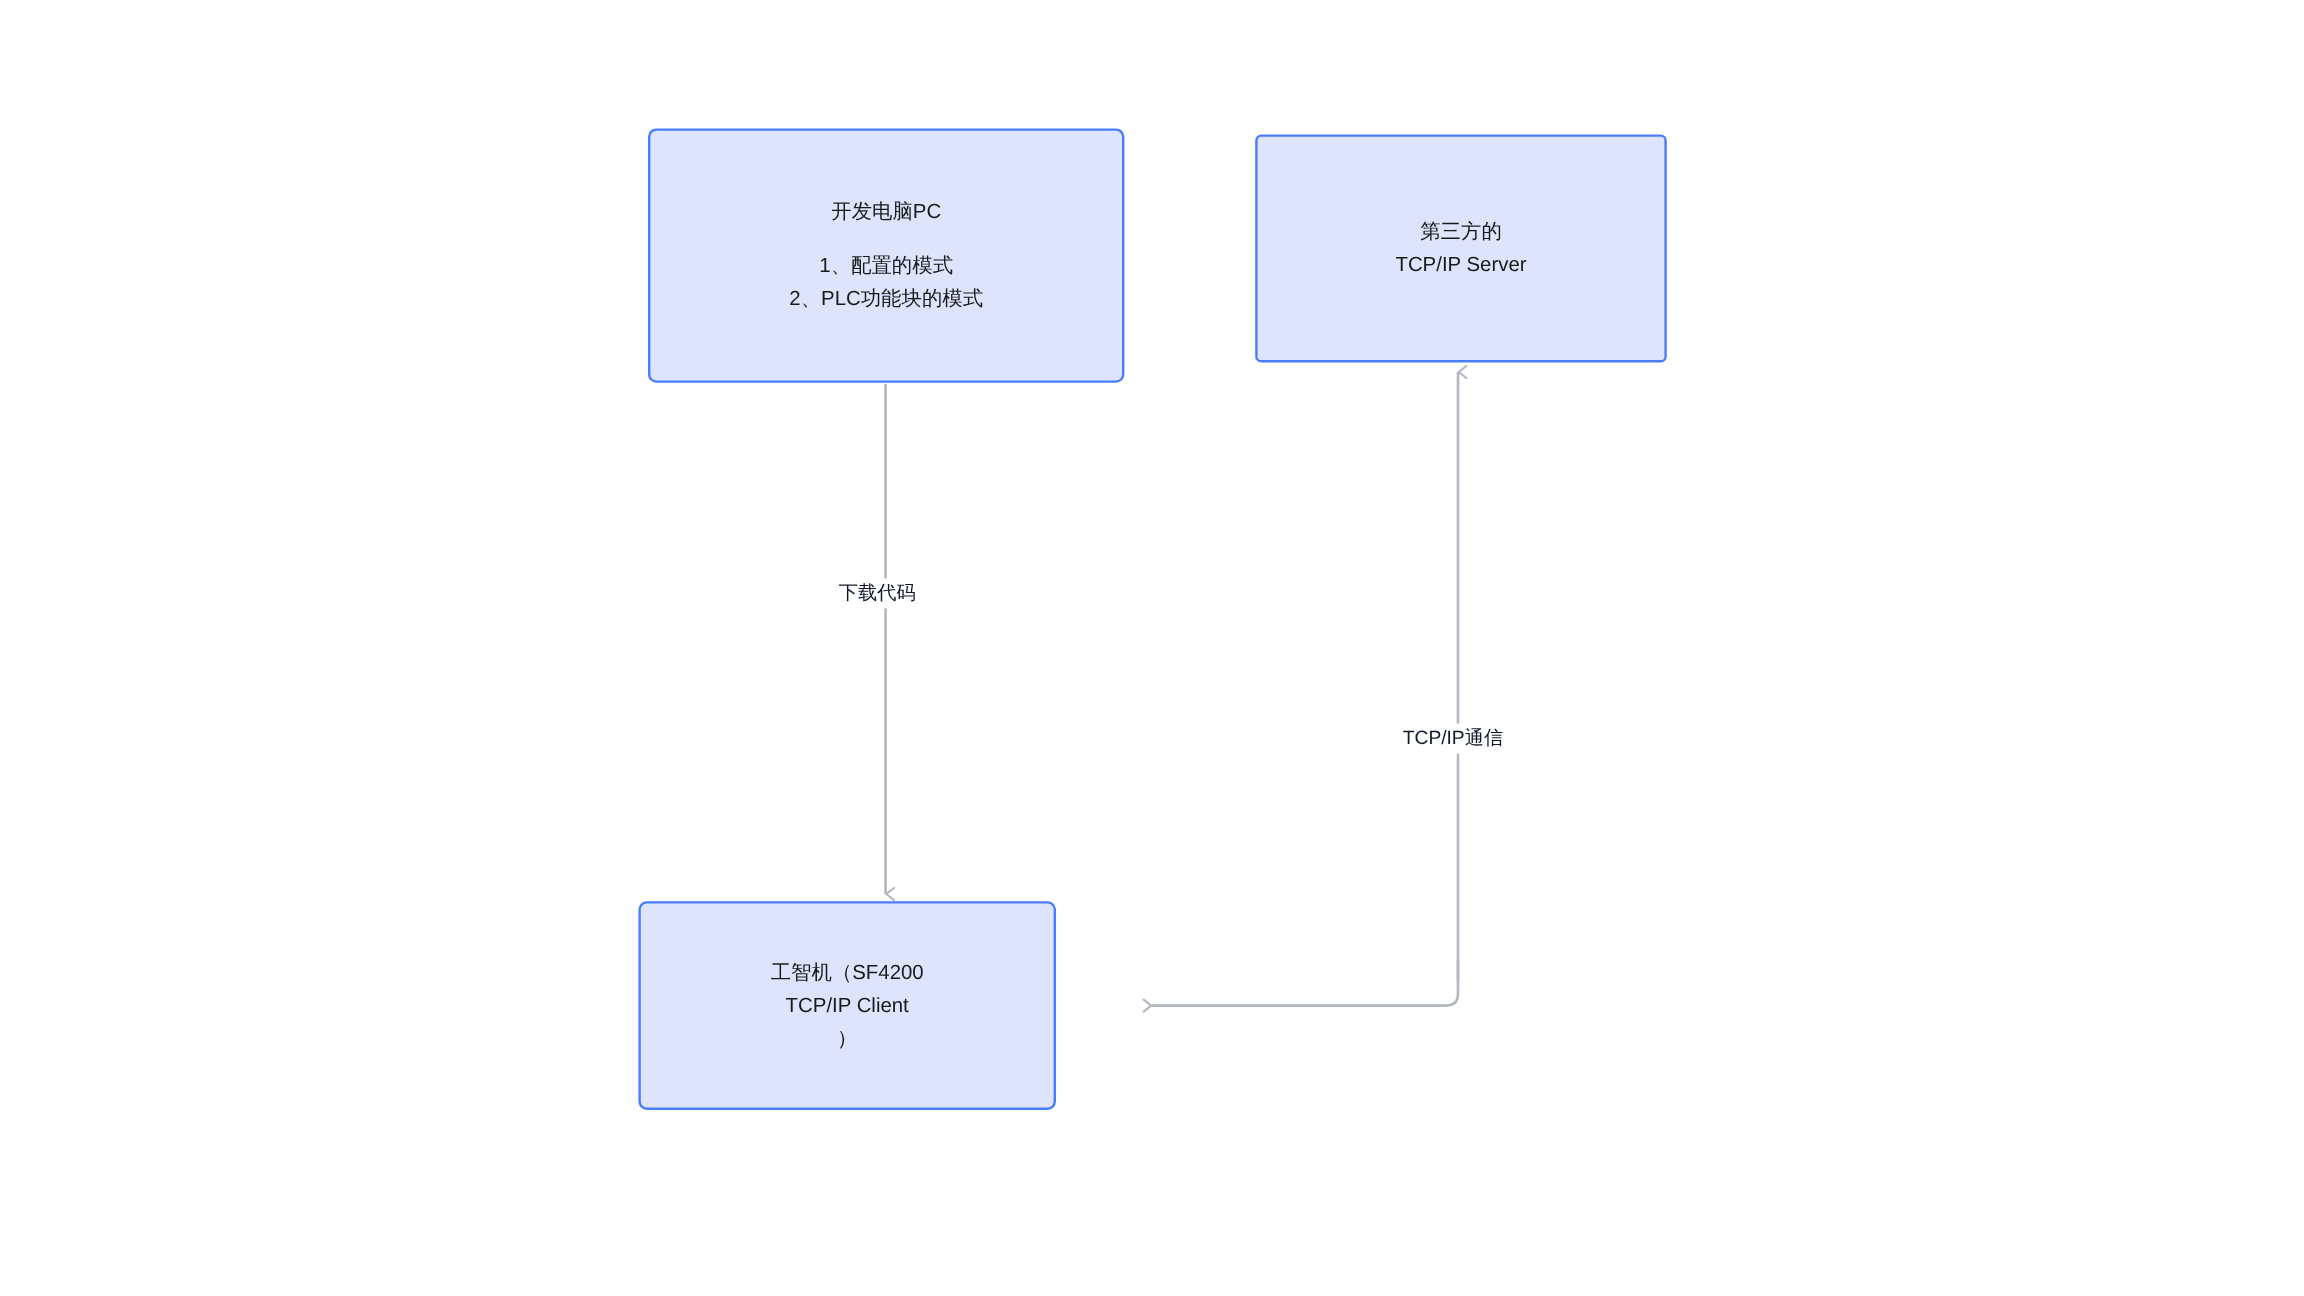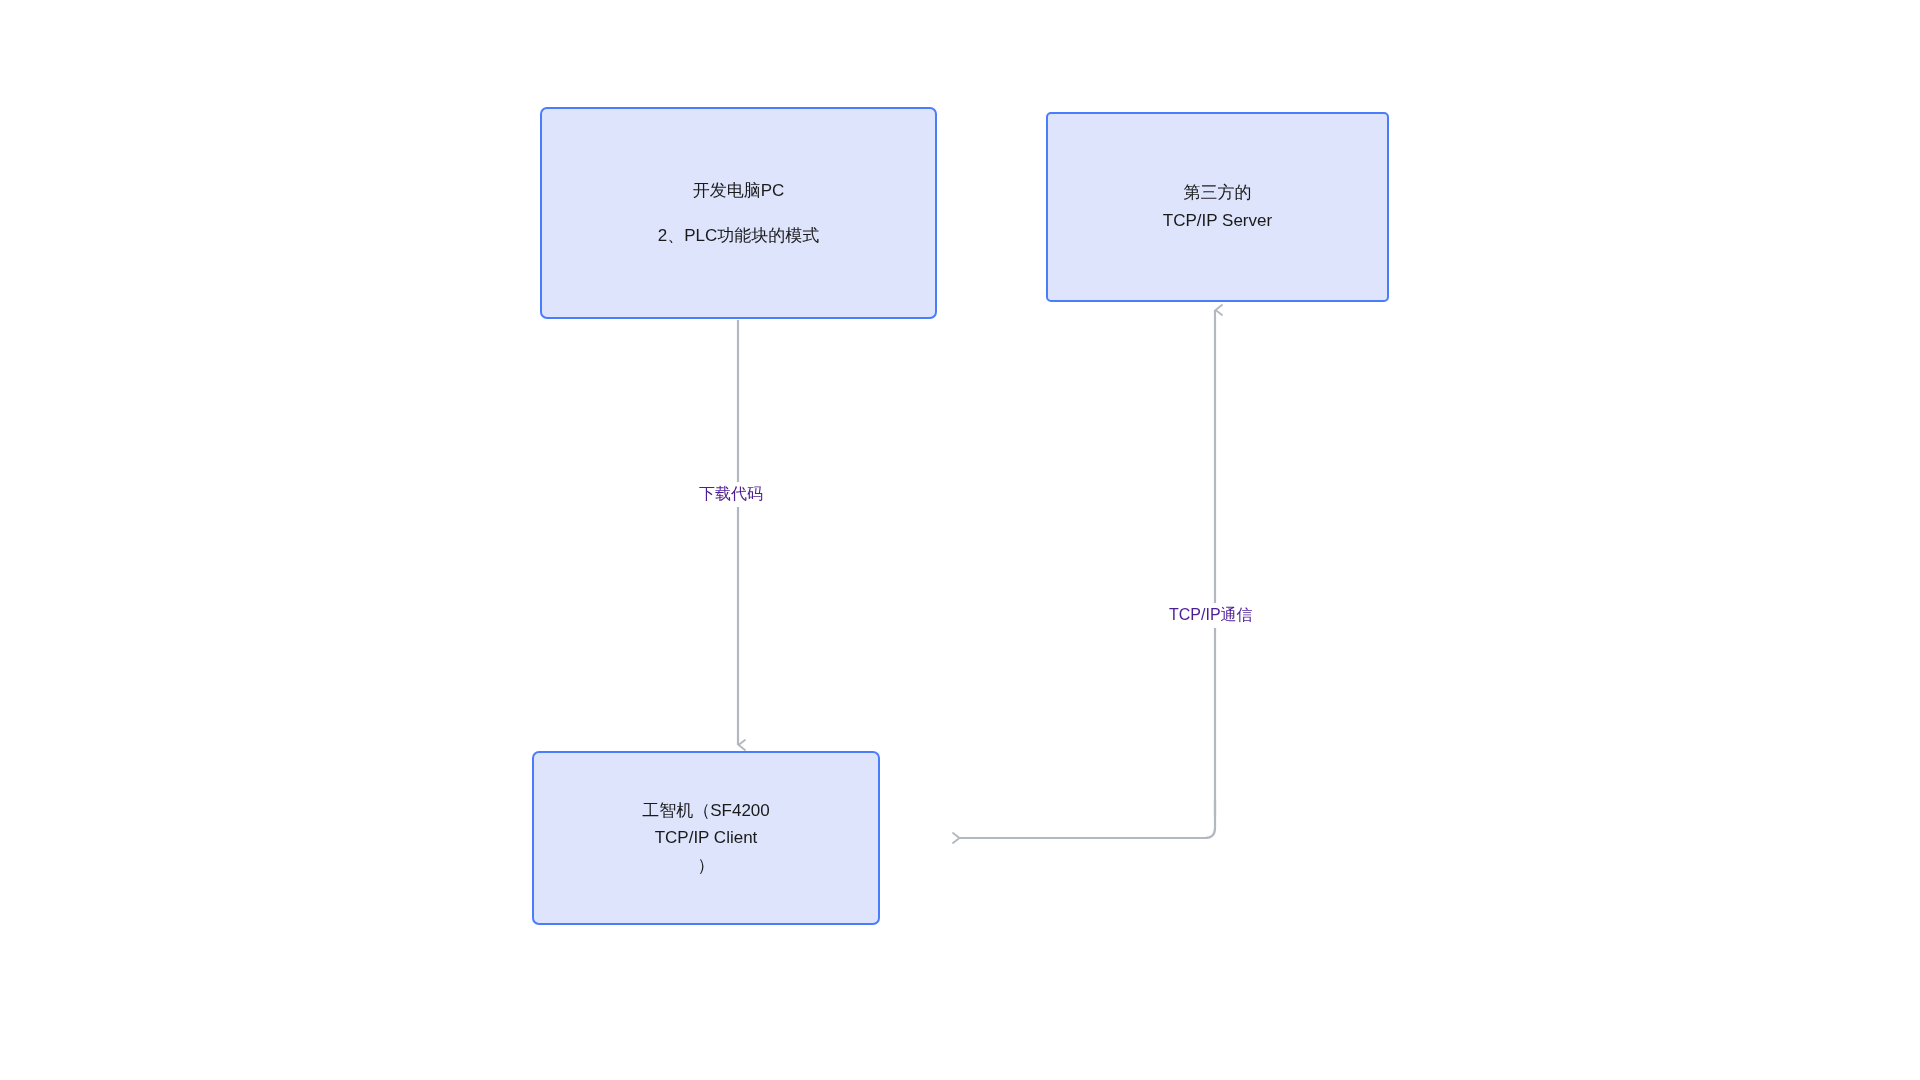--- a/index.html
+++ b/index.html
@@ -68,21 +68,21 @@
   }
   #node-industrial-pc {
     left: 532px;
     top: 751px;
     width: 348px;
     height: 174px;
   }
   .edge-label {
     position: absolute;
     font-size: 16px;
-    color: #4c1d95;
+    color: #0f172a;
     background: #ffffff;
     padding: 2px 6px;
     white-space: nowrap;
     text-align: center;
   }
   #label-download-code {
     left: 693px;
     top: 482px;
   }
   #label-tcpip-comm {
@@ -112,20 +112,21 @@
     <path d="M738,320 L738,745" fill="none" stroke="#b3b8c0" stroke-width="2.2" marker-end="url(#arrow-down)"></path>
 
     <path d="M1215,817 L1215,310" fill="none" stroke="#b3b8c0" stroke-width="2.2" marker-end="url(#arrow-up)"></path>
 
     <path d="M1215,800 L1215,828 Q1215,838 1205,838 L960,838" fill="none" stroke="#b3b8c0" stroke-width="2.2" marker-end="url(#arrow-left)"></path>
   </svg>
 
   <div class="node" id="node-dev-pc">
     <span class="line">开发电脑PC</span>
     <span class="spacer"></span>
+    <span class="line">1、配置的模式</span>
     <span class="line">2、PLC功能块的模式</span>
   </div>
 
   <div class="node" id="node-third-party-server">
     <span class="line">第三方的</span>
     <span class="line">TCP/IP Server</span>
   </div>
 
   <div class="node" id="node-industrial-pc">
     <span class="line">工智机（SF4200</span>

